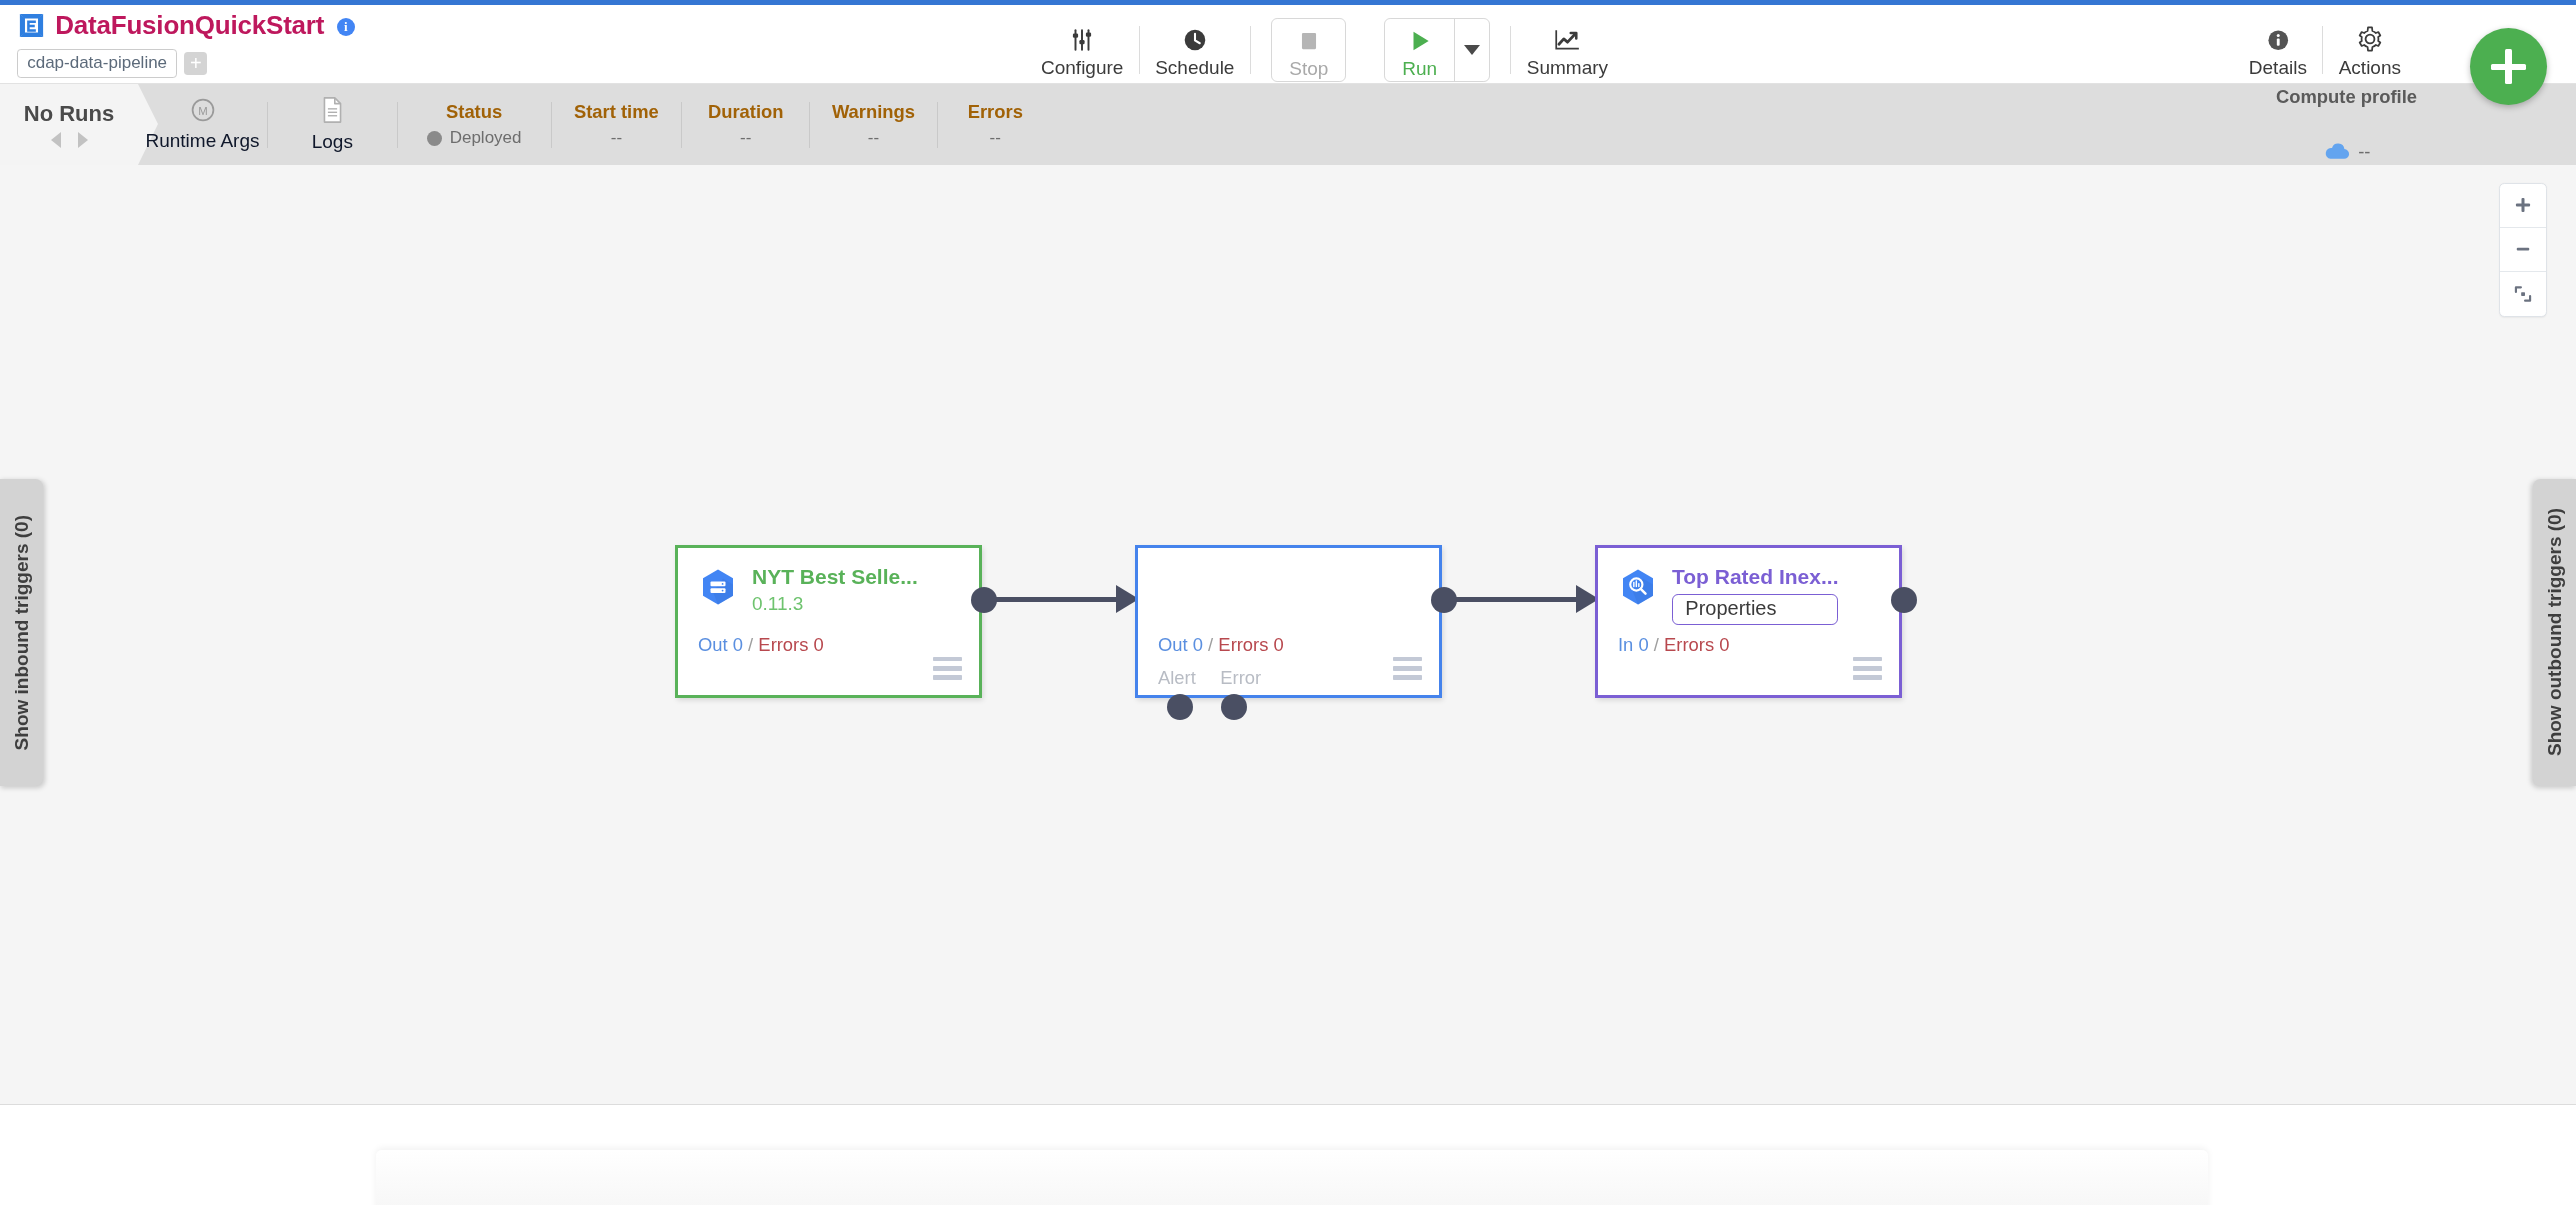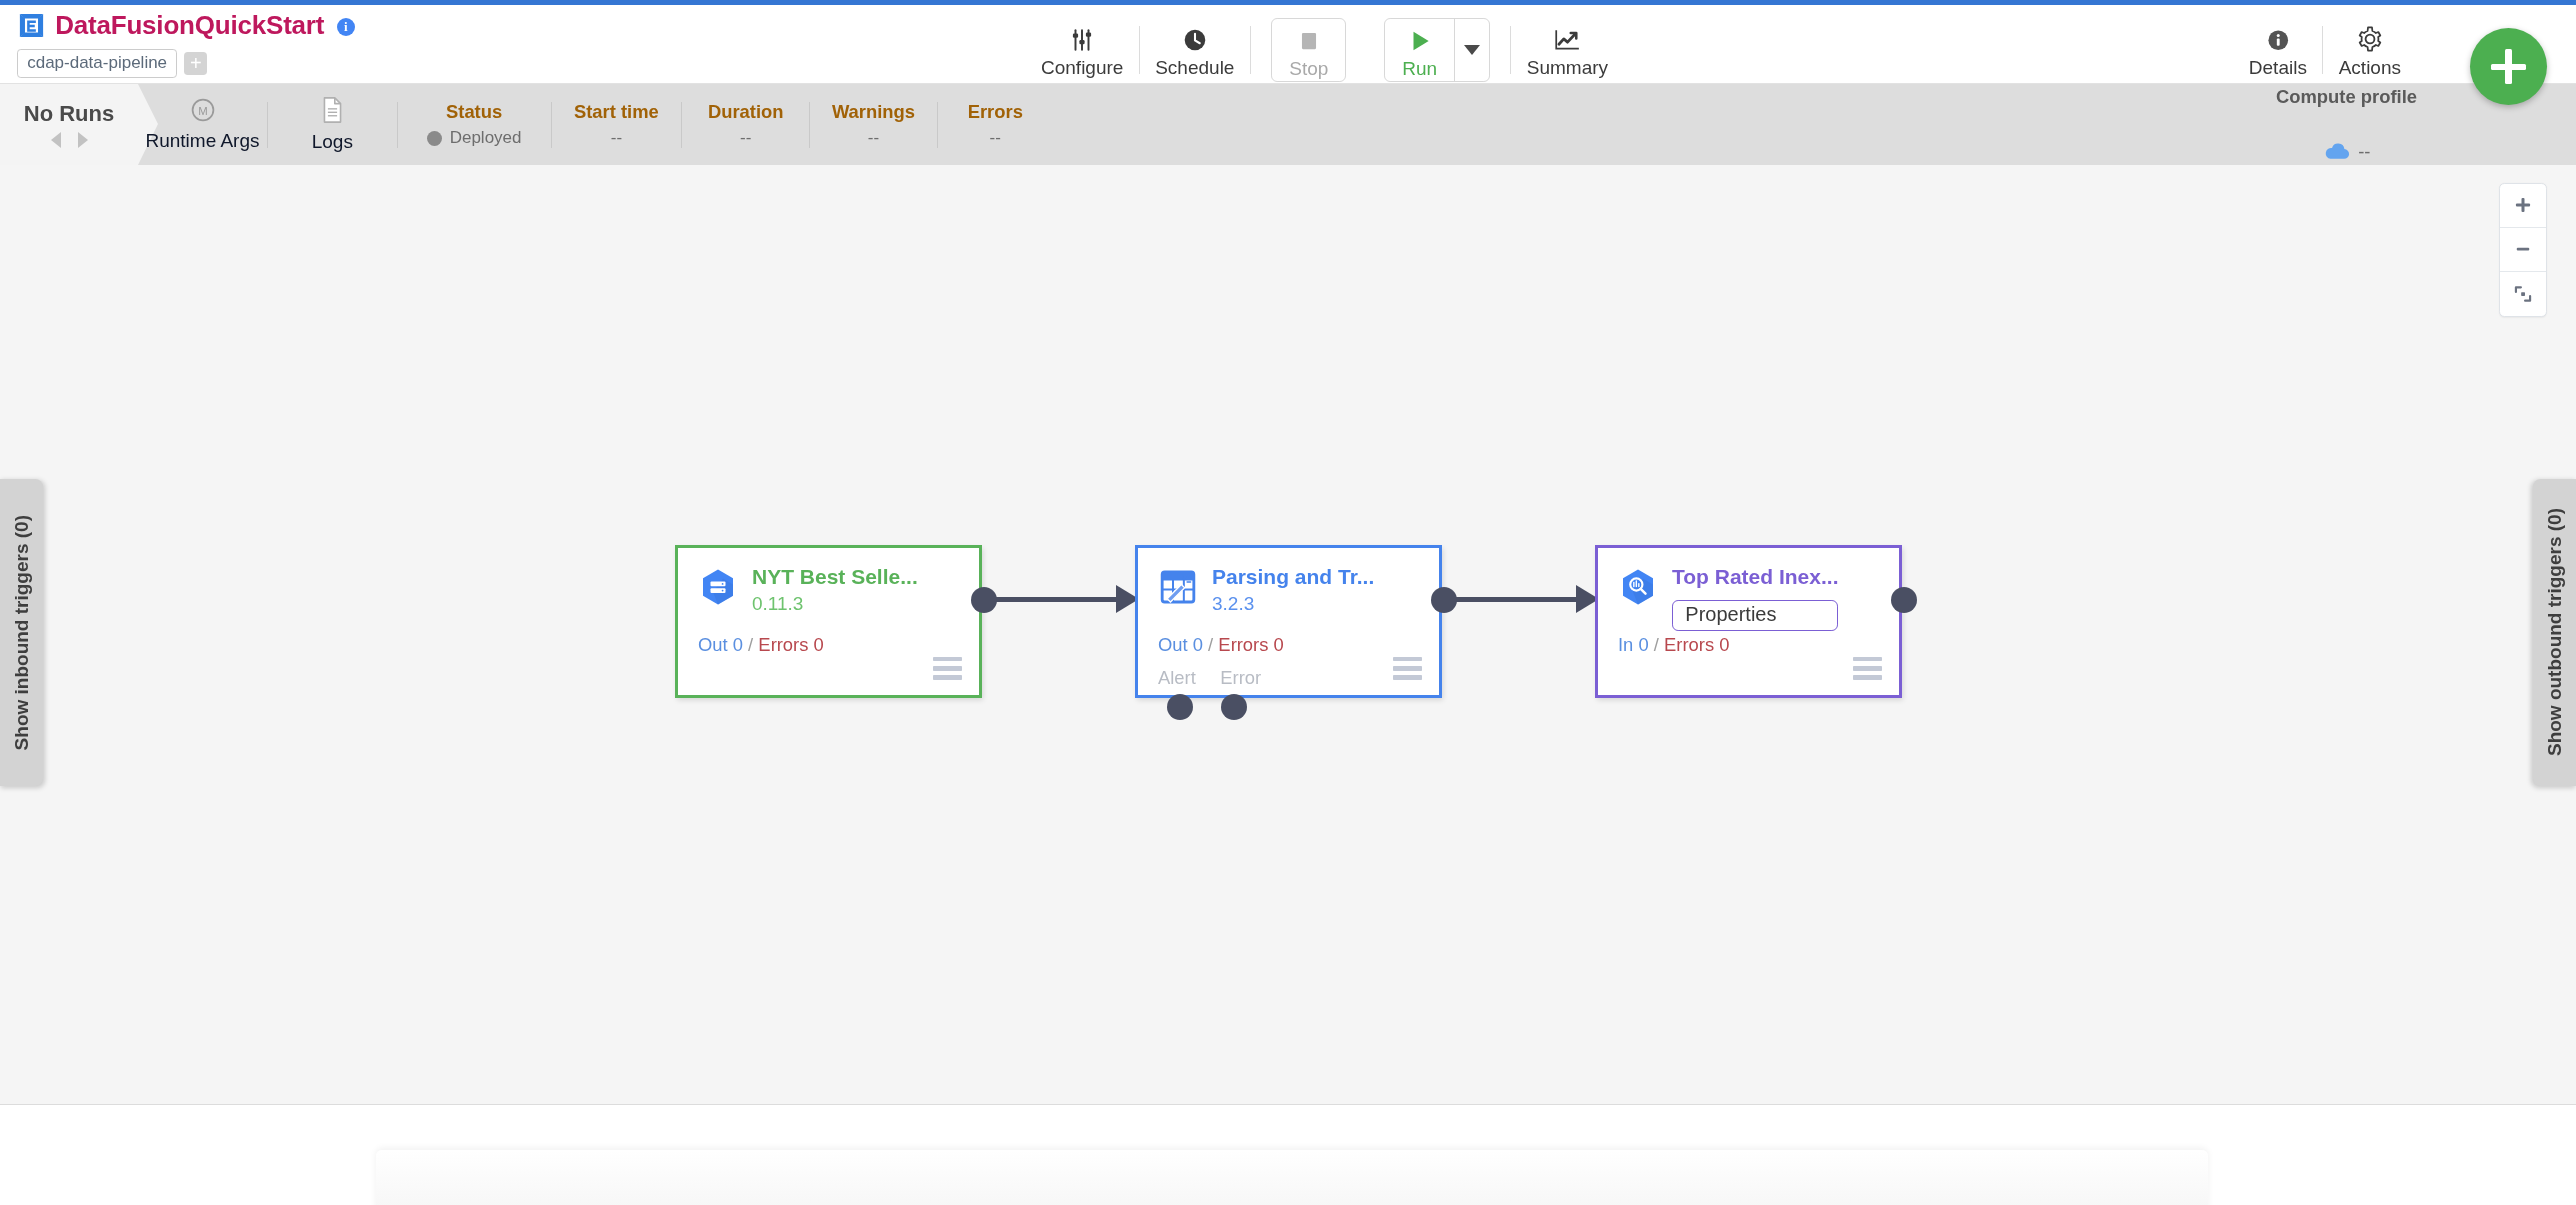--- a/index.html
+++ b/index.html
@@ -188,21 +188,21 @@
   .node-ico { width: 40px; height: 40px; flex: 0 0 40px; margin-top: 1.5px; }
   .node-titles { display: flex; flex-direction: column; }
   .node-name { font-size: 21px; font-weight: bold; color: #59b259; white-space: nowrap; line-height: 1.1; }
   .node.blue   .node-name { color: #4583ec; }
   .node.purple .node-name { color: #7b5fd4; }
   .node-ver { font-size: 19px; color: #6ec36e; margin-top: 5.4px; }
   .node.blue .node-ver { color: #5b91ee; }
 
   .props-btn {
     border: 1.5px solid #7b5fd4; border-radius: 6.1px; background: #fff;
-    font-size: 20px; color: #3b3b3b; padding: 2.3px 12.3px 3.8px; margin-top: 12px;
+    font-size: 20px; color: #3b3b3b; padding: 2.3px 12.3px 3.8px; margin-top: 6px;
     display: inline-block; cursor: pointer; white-space: nowrap;
   }
 
   .node-metrics {
     position: absolute; left: 20px; top: 86px;
     font-size: 18.4px; white-space: nowrap;
   }
   .m-out { color: #5a8fe0; }
   .m-slash { color: #9e9e9e; }
   .m-err { color: #b8484e; }
@@ -503,42 +503,20 @@
       </div>
       <div class="hamburger">
           <i></i>
           <i></i>
           <i></i>
         </div>
     </div>
     <div class="endpoint" style="left:971px; top:422px;"></div>
 
     <div class="node blue" style="left:1135px; top:380px;">
-      <div class="node-head">
-        <svg class="node-ico" viewBox="0 0 48 48">
-          <rect x="5" y="6" width="38" height="36" rx="3" fill="none" stroke="#4583ec" stroke-width="3.4"></rect>
-          <g stroke="#4583ec" stroke-width="2.4">
-            <line x1="5" y1="15" x2="43" y2="15"></line>
-            <line x1="5" y1="27" x2="43" y2="27"></line>
-            <line x1="18" y1="15" x2="18" y2="42"></line>
-            <line x1="31" y1="6" x2="31" y2="42"></line>
-          </g>
-          <rect x="5" y="6" width="38" height="9" fill="#4583ec"></rect>
-          <path d="M11 38 L28 21 L32 25 L15 42 Z" fill="#6f9df0" stroke="#ffffff" stroke-width="1.6"></path>
-          <g stroke="#4583ec" stroke-width="2" stroke-linecap="round">
-            <line x1="30" y1="14" x2="30" y2="10"></line>
-            <line x1="35" y1="18" x2="39" y2="18"></line>
-            <line x1="34" y1="14" x2="37" y2="11"></line>
-          </g>
-        </svg>
-        <div class="node-titles">
-          <span class="node-name">Parsing and Tr...</span>
-          <span class="node-ver">3.2.3</span>
-        </div>
-      </div>
       <div class="node-metrics">
         <span class="m-out">Out 0</span>
         <span class="m-slash">/</span>
         <span class="m-err">Errors 0</span>
       </div>
       <div class="node-ports">
         <span>Alert</span>
         <span>Error</span>
       </div>
       <div class="hamburger">

